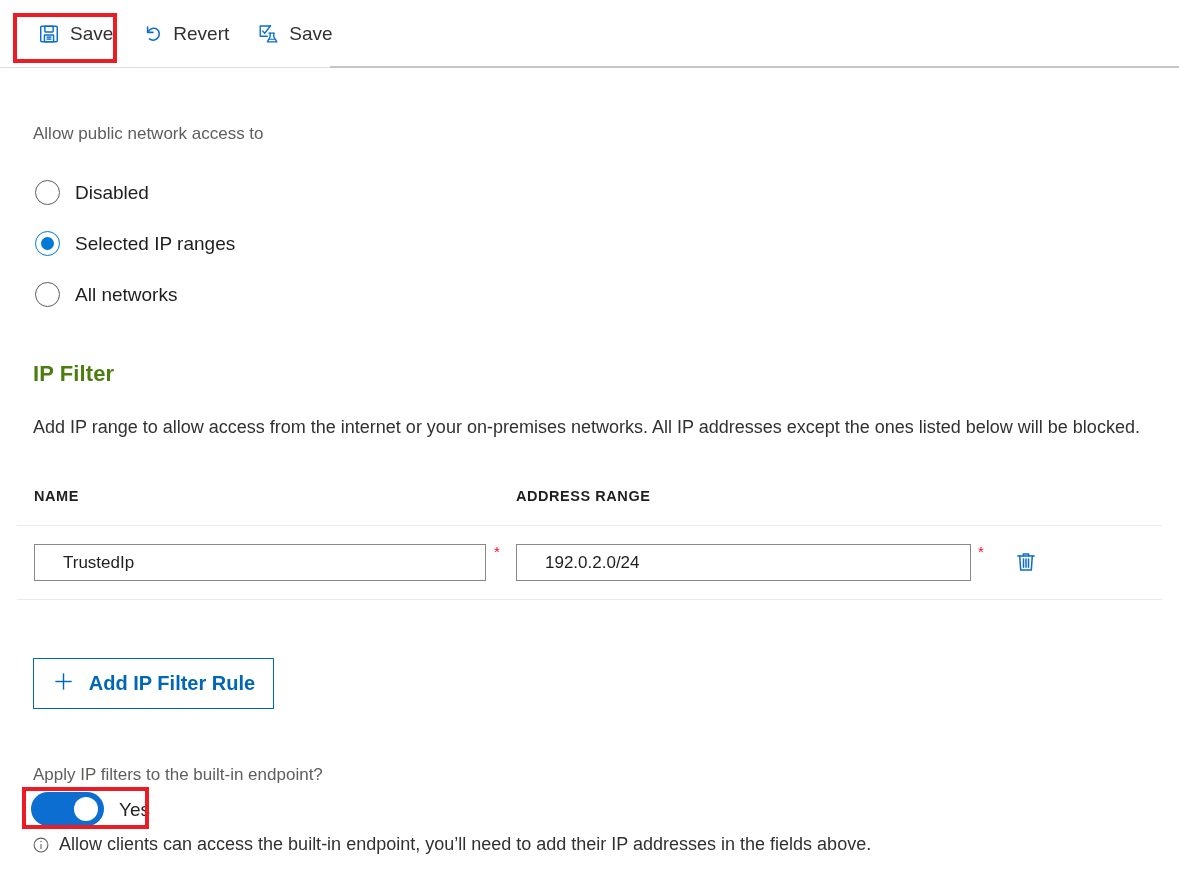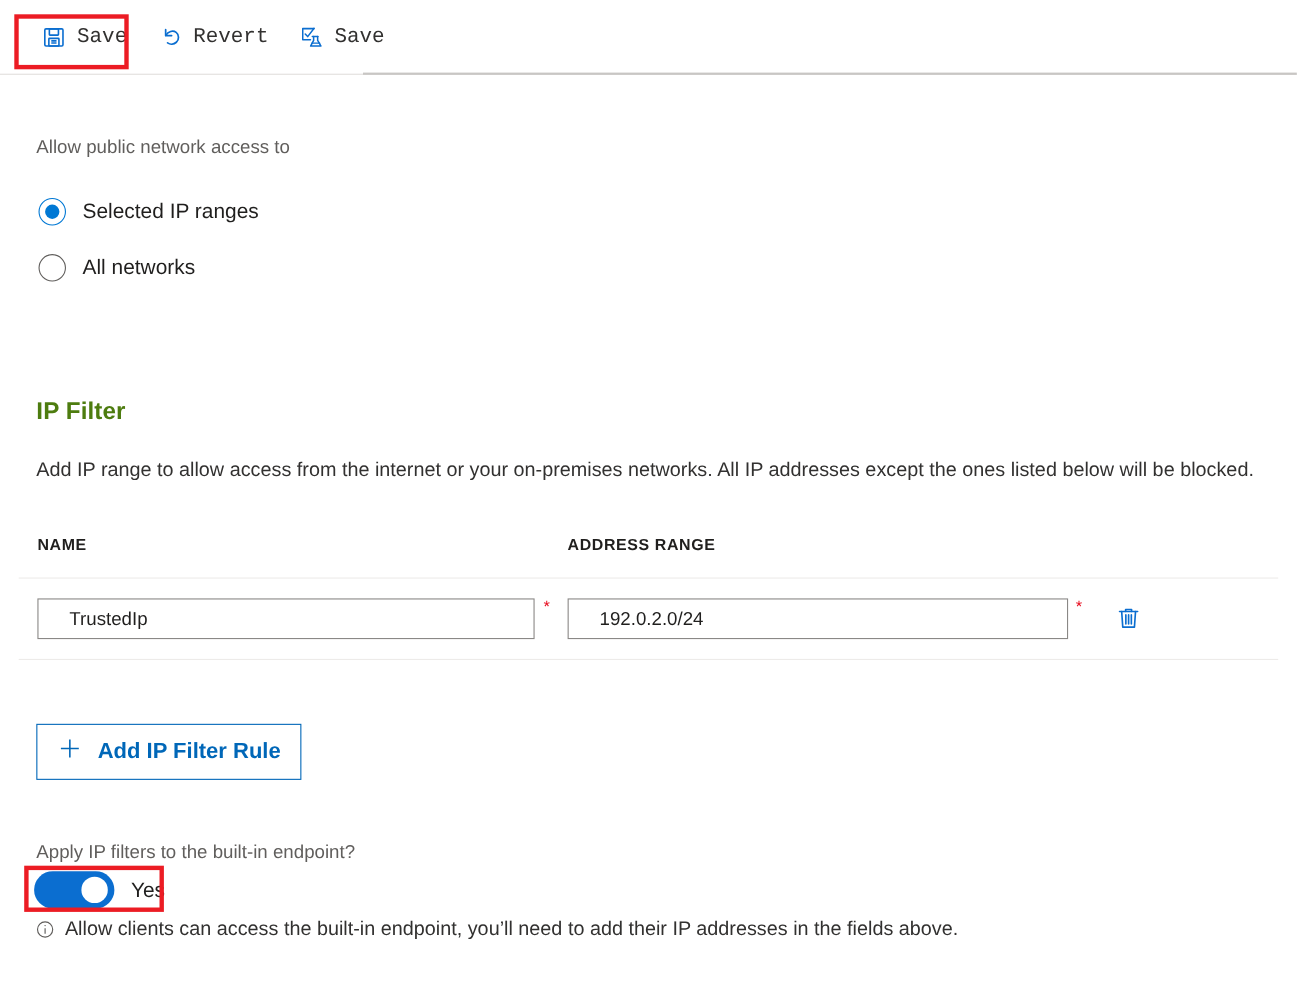--- a/index.html
+++ b/index.html
@@ -64,21 +64,21 @@
     white-space: nowrap;
   }
   .cmd-icon {
     width: 22px;
     height: 22px;
     display: inline-flex;
     align-items: center;
     justify-content: center;
     flex: none;
   }
-  .cmd-label { line-height: 1; font-family: Liberation Mono, monospace; }
+  .cmd-label { line-height: 1; }
 
   
   .annot-box {
     position: absolute;
     border: 4px solid #ec1c24;
     box-sizing: border-box;
     pointer-events: none;
     background: transparent;
   }
   #annot-save { left: 13px; top: 13px; width: 104px; height: 50px; }
@@ -363,20 +363,26 @@
 </div>
 
 <div class="annot-box" id="annot-save"></div>
 
 <div id="content">
 
   <div class="section-label" id="access-label">Allow public network access to</div>
 
   <div id="radio-group">
 
+    <div class="radio-row">
+      <span class="radio-mark">
+        <span class="radio-dot"></span>
+      </span>
+      <span class="radio-text">Disabled</span>
+    </div>
 
     <div class="radio-row checked">
       <span class="radio-mark">
         <span class="radio-dot"></span>
       </span>
       <span class="radio-text">Selected IP ranges</span>
     </div>
 
     <div class="radio-row">
       <span class="radio-mark">

